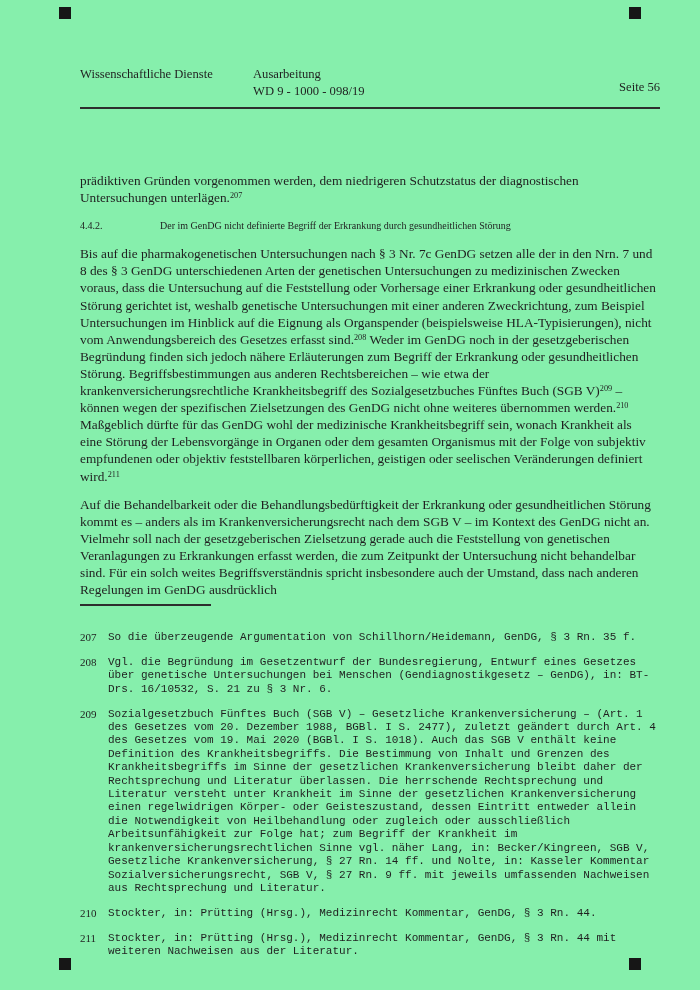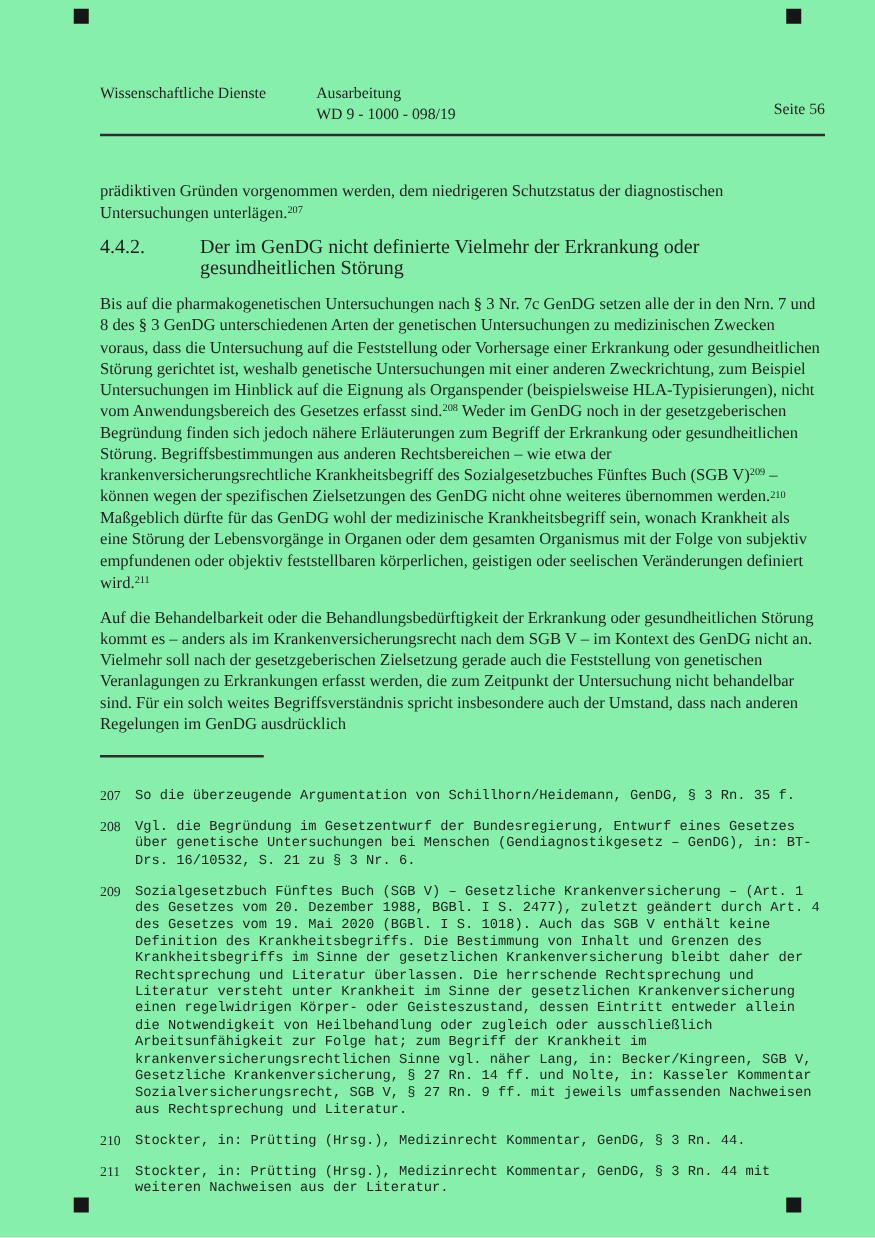--- a/index.html
+++ b/index.html
@@ -47,31 +47,31 @@
     top: 107px;
     width: 580px;
     height: 2px;
     background: #2e2e2e;
   }
 
   
   .body-text {
     position: absolute;
     left: 80px;
-    top: 144px;
+    top: 172px;
     width: 576px;
     font-size: 13.3px;
     line-height: 17.1px;
     text-align: left;
     hyphens: auto;
   }
   .body-text p { margin: 0 0 11px 0; }
   .body-text h2 {
     margin: 0 0 11px 0;
-    font-size: 16px;
+    font-size: 10px;
     font-weight: normal;
     display: flex;
   }
   .body-text h2 .hnum { width: 80px; flex: none; }
   .body-text h2 .htitle { flex: 1; }
   sup {
     font-size: 0.62em;
     line-height: 0;
     vertical-align: baseline;
     position: relative;
@@ -115,21 +115,21 @@
       <div>WD 9 - 1000 - 098/19</div>
     </div>
     <div class="pagenum">Seite 56</div>
   </header>
   <div class="hdr-rule"></div>
 
   <main class="body-text">
     <p>prädiktiven Gründen vorgenommen werden, dem niedrigeren Schutzstatus der diagnostischen Untersuchungen unterlägen.<sup>207</sup></p>
     <h2>
       <span class="hnum">4.4.2.</span>
-      <span class="htitle">Der im GenDG nicht definierte Vielmehr der Erkrankung oder gesundheitlichen Störung</span>
+      <span class="htitle">Der im GenDG nicht definierte Begriff der Erkrankung durch gesundheitlichen Störung</span>
     </h2>
     <p>Bis auf die pharmakogenetischen Untersuchungen nach § 3 Nr. 7c GenDG setzen alle der in den Nrn. 7 und 8 des § 3 GenDG unterschiedenen Arten der genetischen Untersuchungen zu medizinischen Zwecken voraus, dass die Untersuchung auf die Feststellung oder Vorhersage einer Erkrankung oder gesundheitlichen Störung gerichtet ist, weshalb genetische Untersuchungen mit einer anderen Zweckrichtung, zum Beispiel Untersuchungen im Hinblick auf die Eignung als Organspender (beispielsweise HLA-Typisierungen), nicht vom Anwendungsbereich des Gesetzes erfasst sind.<sup>208</sup> Weder im GenDG noch in der gesetzgeberischen Begründung finden sich jedoch nähere Erläuterungen zum Begriff der Erkrankung oder gesundheitlichen Störung. Begriffsbestimmungen aus anderen Rechtsbereichen – wie etwa der krankenversicherungsrechtliche Krankheitsbegriff des Sozialgesetzbuches Fünftes Buch (SGB V)<sup>209</sup> – können wegen der spezifischen Zielsetzungen des GenDG nicht ohne weiteres übernommen werden.<sup>210</sup> Maßgeblich dürfte für das GenDG wohl der medizinische Krankheitsbegriff sein, wonach Krankheit als eine Störung der Lebensvorgänge in Organen oder dem gesamten Organismus mit der Folge von subjektiv empfundenen oder objektiv feststellbaren körperlichen, geistigen oder seelischen Veränderungen definiert wird.<sup>211</sup></p>
     <p>Auf die Behandelbarkeit oder die Behandlungsbedürftigkeit der Erkrankung oder gesundheitlichen Störung kommt es – anders als im Krankenversicherungsrecht nach dem SGB V – im Kontext des GenDG nicht an. Vielmehr soll nach der gesetzgeberischen Zielsetzung gerade auch die Feststellung von genetischen Veranlagungen zu Erkrankungen erfasst werden, die zum Zeitpunkt der Untersuchung nicht behandelbar sind. Für ein solch weites Begriffsverständnis spricht insbesondere auch der Umstand, dass nach anderen Regelungen im GenDG ausdrücklich</p>
   </main>
 
   <footer class="footnotes">
     <div class="fn-rule"></div>
     <div id="fn-list">
         <div class="fn-row">
           <span class="fn-num">207</span>

